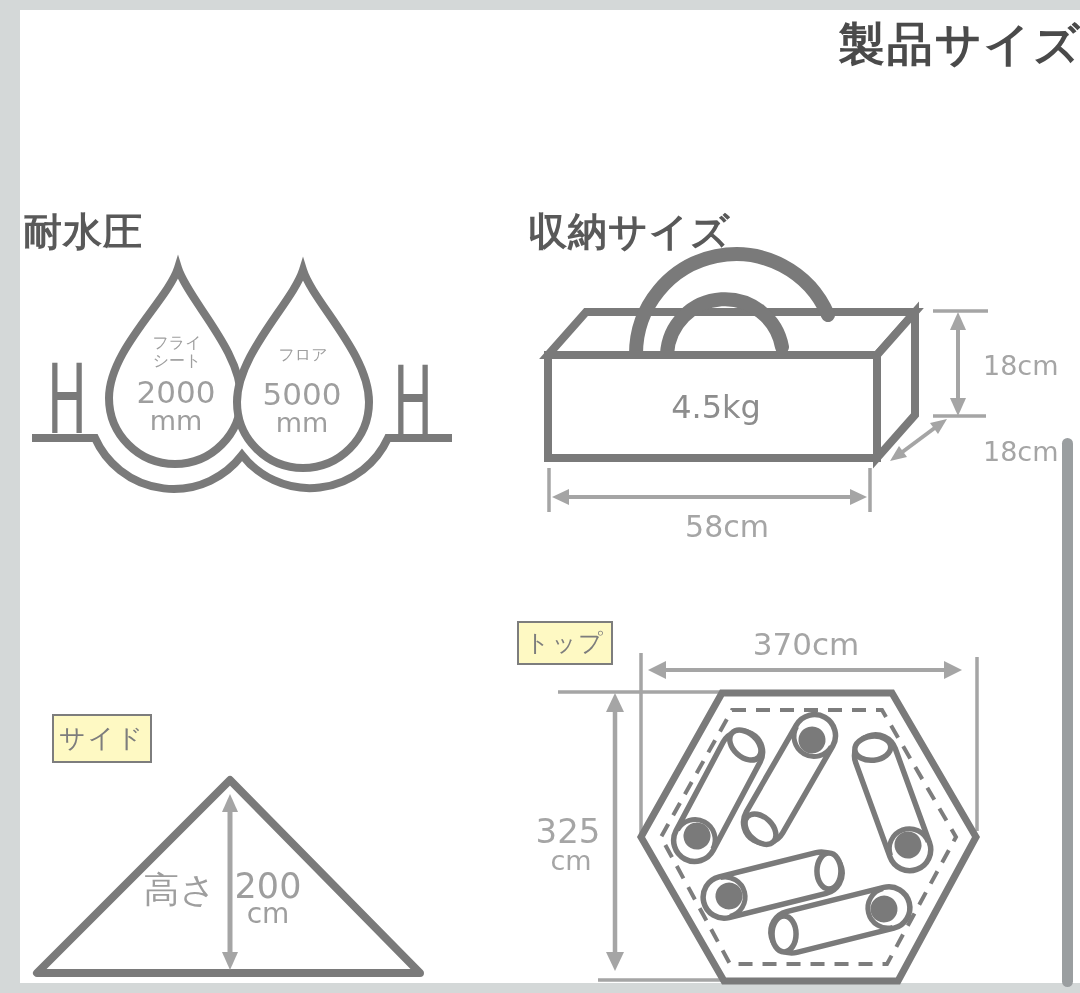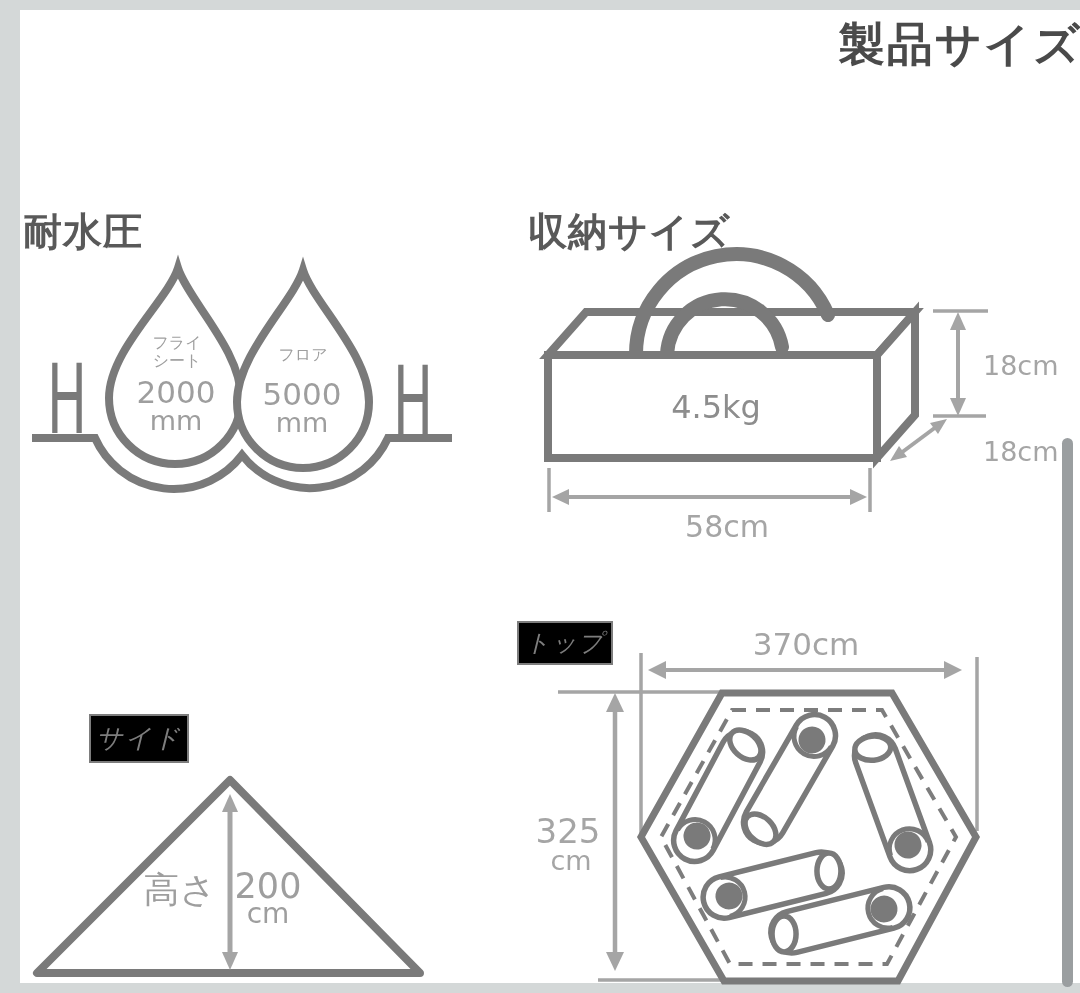--- a/index.html
+++ b/index.html
@@ -16,23 +16,23 @@
     padding-left:28px;
   }
   .title{
     right:4px;top:4px;
     font-size:46px;font-weight:600;color:#4a4a4a;letter-spacing:2px;
   }
   .heading{
     font-size:39px;font-weight:600;color:#595959;letter-spacing:1px;
   }
   .tagbox{
-    border:2.5px solid #7d7d7d;background:#000000;
+    border:2.5px solid #7d7d7d;background:#fef9c3;
     display:flex;align-items:center;justify-content:center;
-    color:#7d7d7d;letter-spacing:2px;font-style:italic;
+    color:#7d7d7d;letter-spacing:2px;
   }
   .scroll-thumb{
     left:1062px;top:438px;width:11px;height:549px;
     background:#9a9ea0;border-radius:6px;
   }
   svg{display:block;overflow:visible;}
   svg text{font-family:"DejaVu Sans","Liberation Sans",sans-serif;}
 </style>
 </head>
 <body>
@@ -88,21 +88,21 @@
     <text x="443" y="206" font-size="27" fill="#a5a5a5">18cm</text>
 
     <line x1="9" y1="213" x2="9" y2="257" stroke="#a5a5a5" stroke-width="3.5"></line>
     <line x1="330" y1="213" x2="330" y2="257" stroke="#a5a5a5" stroke-width="3.5"></line>
     <line x1="28" y1="242" x2="311" y2="242" stroke="#a5a5a5" stroke-width="4"></line>
     <polygon points="12,242 29,234 29,250" fill="#a5a5a5"></polygon>
     <polygon points="327,242 310,234 310,250" fill="#a5a5a5"></polygon>
     <text x="187" y="282" font-size="30" fill="#a5a5a5" text-anchor="middle">58cm</text>
   </svg>
 
-  <div class="abs tagbox" style="left:32px;top:704px;width:96px;height:45px;font-size:26px;margin-left:37px;">
+  <div class="abs tagbox" style="left:32px;top:704px;width:96px;height:45px;font-size:26px;">
     <span>サイド</span>
   </div>
 
   <svg class="abs" style="left:10px;top:760px;" width="430" height="215" viewBox="0 0 430 215">
     <polygon points="200,10 7,203 390,203" fill="#ffffff" stroke="#7a7a7a" stroke-width="8" stroke-linejoin="round"></polygon>
     <line x1="200" y1="40" x2="200" y2="184" stroke="#a5a5a5" stroke-width="5"></line>
     <polygon points="200,24 192,42 208,42" fill="#a5a5a5"></polygon>
     <polygon points="200,200 192,182 208,182" fill="#a5a5a5"></polygon>
     <text x="150" y="132" font-size="36" fill="#9e9e9e" text-anchor="middle">高さ</text>
     <text x="238" y="128" font-size="35" fill="#9e9e9e" text-anchor="middle">200</text>

